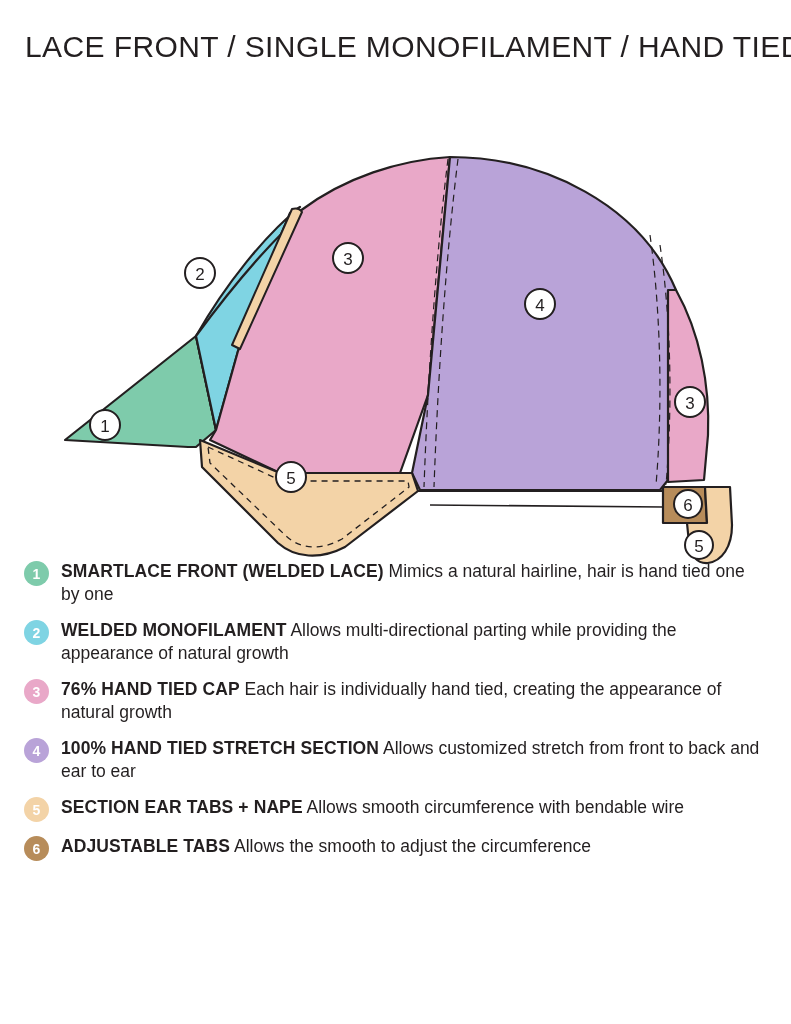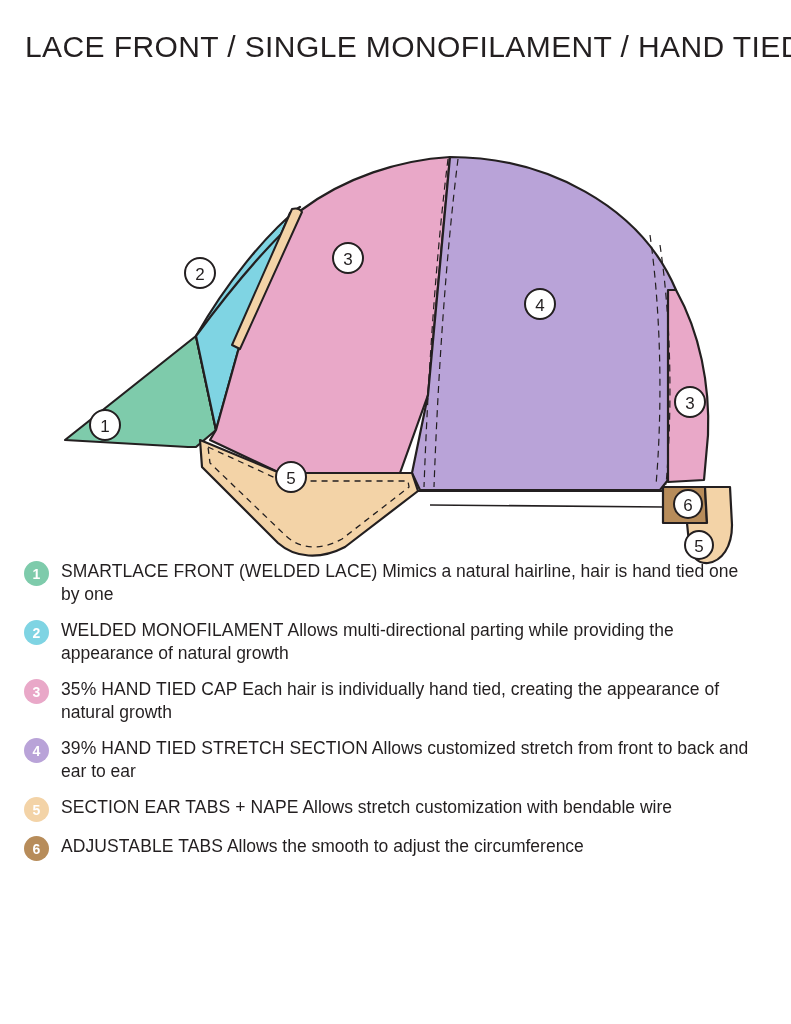--- a/index.html
+++ b/index.html
@@ -64,21 +64,21 @@
     box-sizing: border-box;
   }
   .legend-text {
     margin-left: 12px;
     font-size: 17.5px;
     line-height: 23px;
     color: #231f20;
     max-width: 700px;
   }
   .legend-text .lead {
-    font-weight: 400;
+    font-weight: 700;
     letter-spacing: 0.1px;
   }
   .legend-text .desc {
     font-weight: 400;
   }
   .callout-num {
     font-family: "Liberation Sans", sans-serif;
     font-size: 17px;
     fill: #231f20;
     text-anchor: middle;
@@ -171,38 +171,38 @@
       <div class="badge" style="background:#7fd4e3">2</div>
       <div class="legend-text">
         <span class="lead">WELDED MONOFILAMENT</span>
         <span class="desc">Allows multi-directional parting while providing the appearance of natural growth</span>
       </div>
     </div>
 
     <div class="legend-row">
       <div class="badge" style="background:#e9a8c8">3</div>
       <div class="legend-text">
-        <span class="lead">35% HAND TIED CAP</span>
+        <span class="lead">76% HAND TIED CAP</span>
         <span class="desc">Each hair is individually hand tied, creating the appearance of natural growth</span>
       </div>
     </div>
 
     <div class="legend-row">
       <div class="badge" style="background:#b9a3d8">4</div>
       <div class="legend-text">
-        <span class="lead">39% HAND TIED STRETCH SECTION</span>
+        <span class="lead">100% HAND TIED STRETCH SECTION</span>
         <span class="desc">Allows customized stretch from front to back and ear to ear</span>
       </div>
     </div>
 
     <div class="legend-row">
       <div class="badge" style="background:#f3d3a7">5</div>
       <div class="legend-text">
         <span class="lead">SECTION EAR TABS + NAPE</span>
-        <span class="desc">Allows stretch customization with bendable wire</span>
+        <span class="desc">Allows smooth circumference with bendable wire</span>
       </div>
     </div>
 
     <div class="legend-row">
       <div class="badge" style="background:#b78c5a">6</div>
       <div class="legend-text">
         <span class="lead">ADJUSTABLE TABS</span>
         <span class="desc">Allows the smooth to adjust the circumference</span>
       </div>
     </div>

